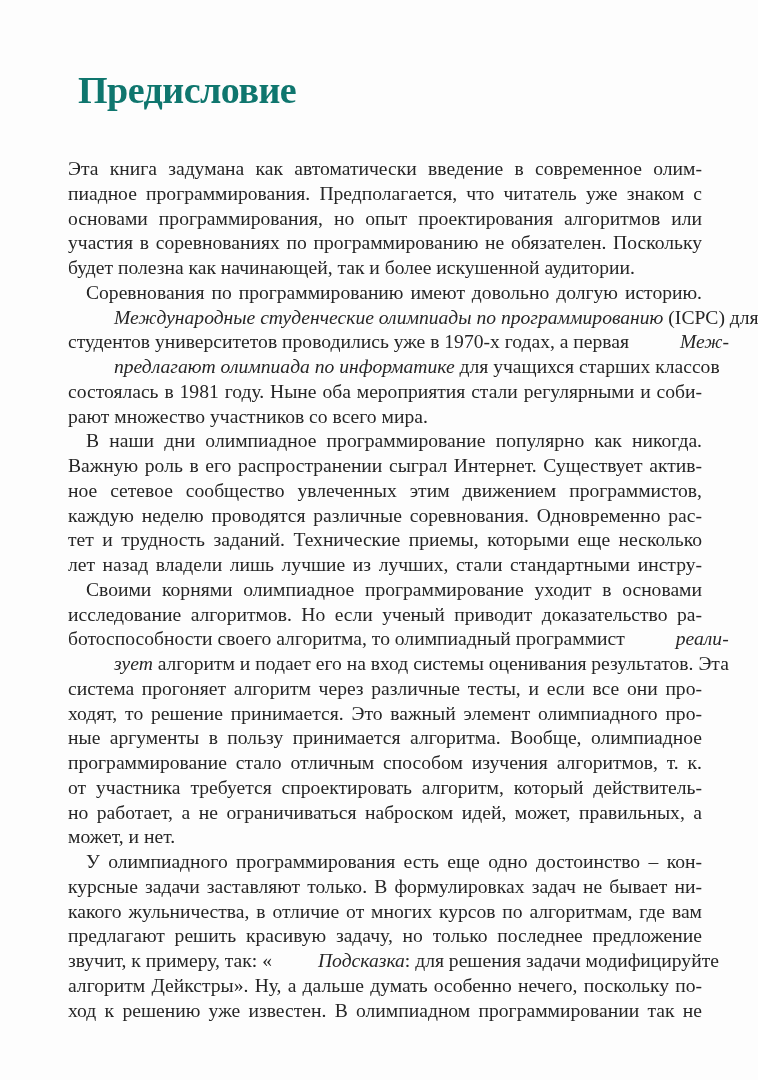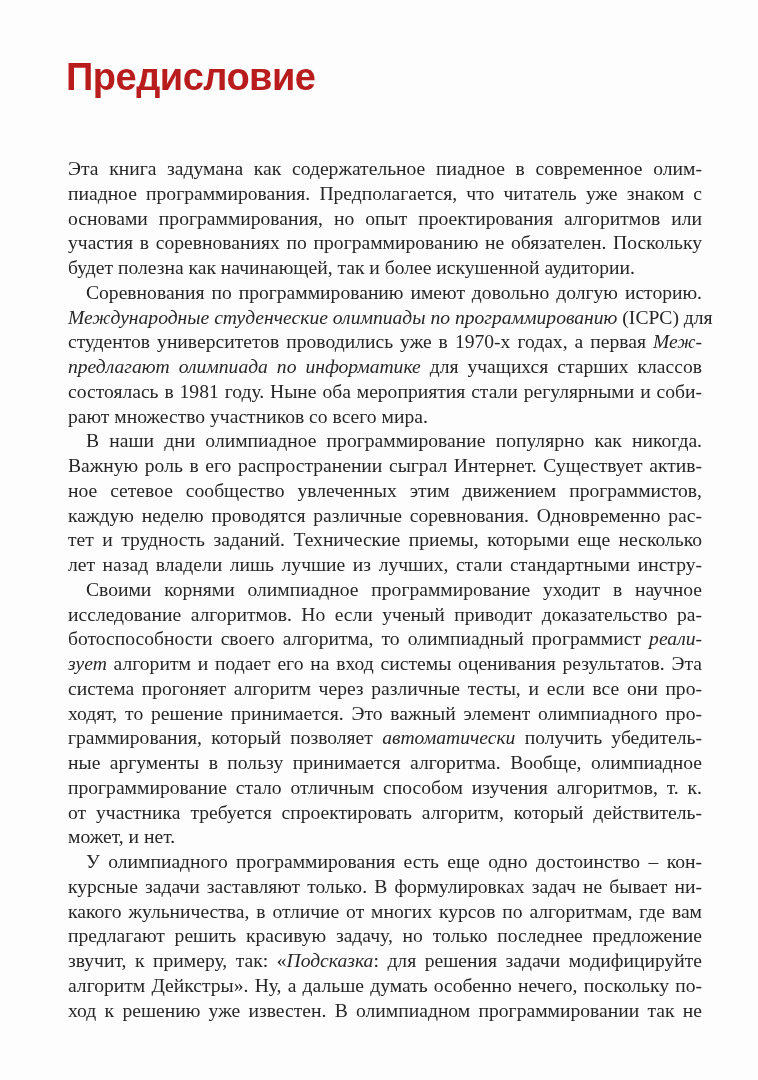--- a/index.html
+++ b/index.html
@@ -1,40 +1,40 @@
 <!DOCTYPE html>
 <html><head>
 <meta charset="utf-8">
 <style>
   html, body { margin: 0; padding: 0; background: #ffffff; }
   body { width: 758px; height: 1080px; position: relative; overflow: hidden; }
   .page { position: absolute; left: 0; top: 0; width: 758px; height: 1080px; background: #fdfdfd; }
   .title {
     position: absolute; left: 66px; top: 56px;
-    font-family: Liberation Sans, sans-serif; font-weight: bold;
-    font-size: 38px; letter-spacing: -0.5px; color: #b91c1c; margin: 0;
+    font-family: Liberation Serif, serif; font-weight: bold;
+    font-size: 38px; letter-spacing: -0.5px; color: #0f766e; margin: 12px;
   }
   .body-text {
     position: absolute; left: 68px; top: 157px; width: 634px;
     font-family: "Liberation Serif", serif; font-size: 19.6px; line-height: 24.75px;
     color: #262626;
   }
   .line { display: block; white-space: nowrap; text-align: justify; text-align-last: justify; }
   .line.last { text-align-last: left; }
   .line.indent { padding-left: 18px; }
-  .it { font-style: italic; }
+  .it { font-style: italic; margin-left: 46px; }
 </style>
 </head>
 <body>
 
 <div class="page">
   <h1 class="title">Предисловие</h1>
   <div class="body-text" id="body-text">
       <div>
-        <span class="line">Эта книга задумана как содержательное пиадное в современное олим-</span>
+        <span class="line">Эта книга задумана как автоматически введение в современное олим-</span>
         <span class="line">пиадное программирования. Предполагается, что читатель уже знаком с</span>
         <span class="line">основами программирования, но опыт проектирования алгоритмов или</span>
         <span class="line">участия в соревнованиях по программированию не обязателен. Поскольку</span>
         <span class="line last">будет полезна как начинающей, так и более искушенной аудитории.</span>
       </div>
       <div>
         <span class="line indent">Соревнования по программированию имеют довольно долгую историю.</span>
         <span class="line"><span class="it">Международные студенческие олимпиады по программированию</span> (ICPC) для</span>
         <span class="line">студентов университетов проводились уже в 1970-х годах, а первая <span class="it">Меж-</span></span>
         <span class="line"><span class="it">предлагают олимпиада по информатике</span> для учащихся старших классов</span>
@@ -43,30 +43,30 @@
       </div>
       <div>
         <span class="line indent">В наши дни олимпиадное программирование популярно как никогда.</span>
         <span class="line">Важную роль в его распространении сыграл Интернет. Существует актив-</span>
         <span class="line">ное сетевое сообщество увлеченных этим движением программистов,</span>
         <span class="line">каждую неделю проводятся различные соревнования. Одновременно рас-</span>
         <span class="line">тет и трудность заданий. Технические приемы, которыми еще несколько</span>
         <span class="line">лет назад владели лишь лучшие из лучших, стали стандартными инстру-</span>
       </div>
       <div>
-        <span class="line indent">Своими корнями олимпиадное программирование уходит в научное</span>
+        <span class="line indent">Своими корнями олимпиадное программирование уходит в основами</span>
         <span class="line">исследование алгоритмов. Но если ученый приводит доказательство ра-</span>
         <span class="line">ботоспособности своего алгоритма, то олимпиадный программист <span class="it">реали-</span></span>
         <span class="line"><span class="it">зует</span> алгоритм и подает его на вход системы оценивания результатов. Эта</span>
         <span class="line">система прогоняет алгоритм через различные тесты, и если все они про-</span>
         <span class="line">ходят, то решение принимается. Это важный элемент олимпиадного про-</span>
-        <span class="line">граммирования, который позволяет <span class="it">автоматически</span> получить убедитель-</span>
         <span class="line">ные аргументы в пользу принимается алгоритма. Вообще, олимпиадное</span>
         <span class="line">программирование стало отличным способом изучения алгоритмов, т. к.</span>
         <span class="line">от участника требуется спроектировать алгоритм, который действитель-</span>
+        <span class="line">но работает, а не ограничиваться наброском идей, может, правильных, а</span>
         <span class="line last">может, и нет.</span>
       </div>
       <div>
         <span class="line indent">У олимпиадного программирования есть еще одно достоинство – кон-</span>
         <span class="line">курсные задачи заставляют только. В формулировках задач не бывает ни-</span>
         <span class="line">какого жульничества, в отличие от многих курсов по алгоритмам, где вам</span>
         <span class="line">предлагают решить красивую задачу, но только последнее предложение</span>
         <span class="line">звучит, к примеру, так: «<span class="it">Подсказка</span>: для решения задачи модифицируйте</span>
         <span class="line">алгоритм Дейкстры». Ну, а дальше думать особенно нечего, поскольку по-</span>
         <span class="line">ход к решению уже известен. В олимпиадном программировании так не</span>

